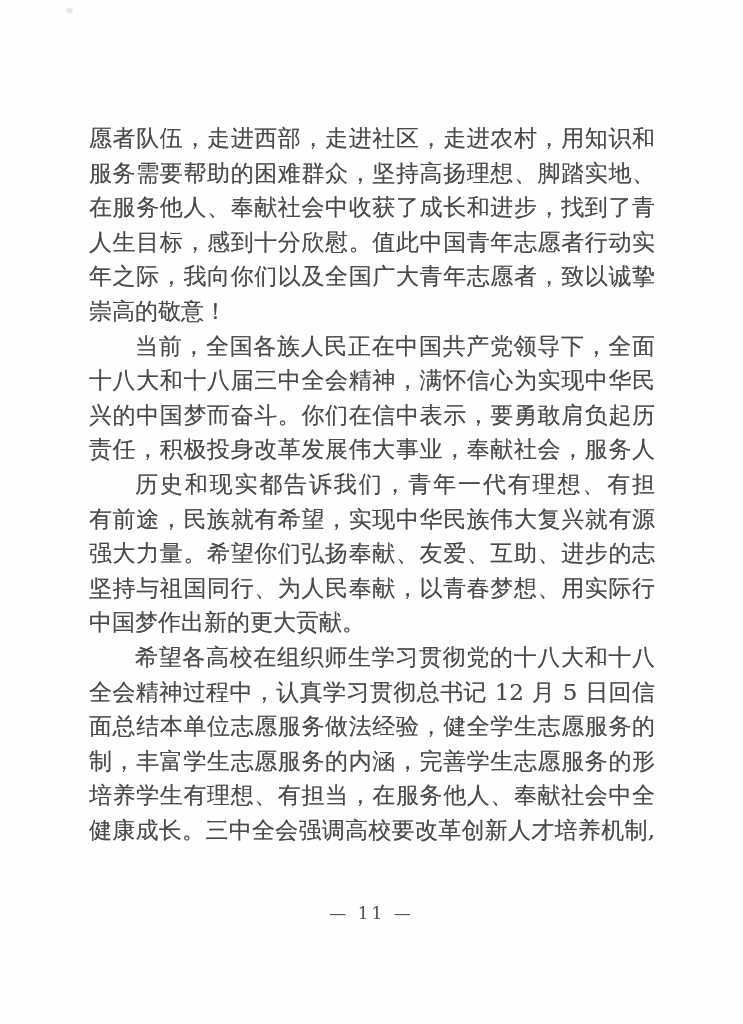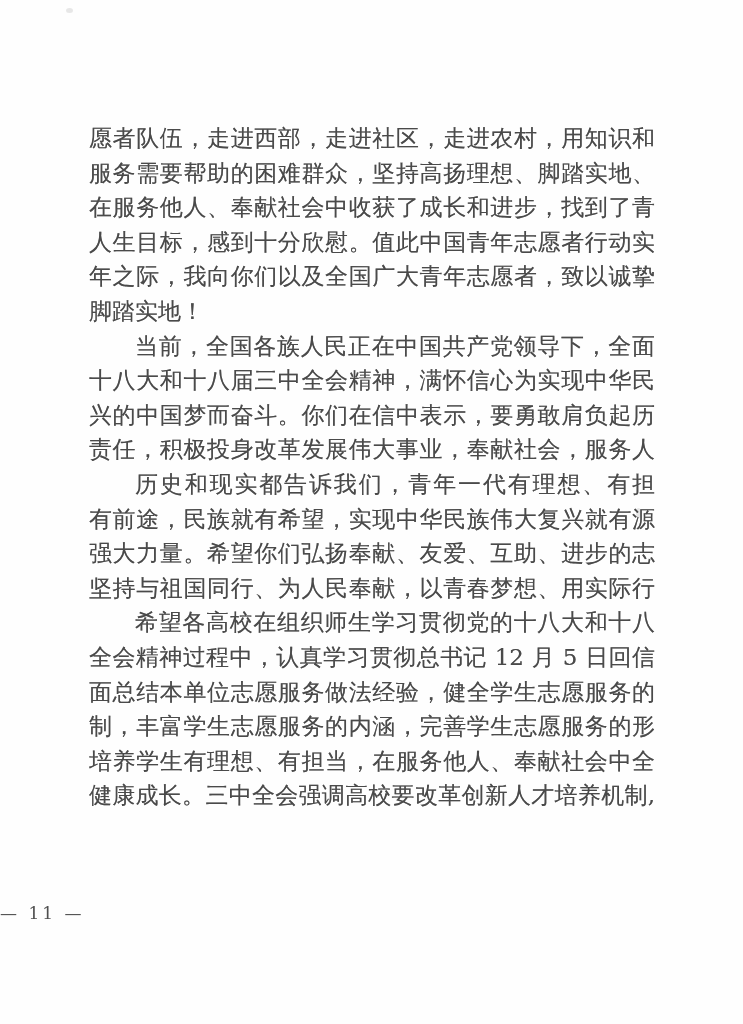--- a/index.html
+++ b/index.html
@@ -36,20 +36,21 @@
     text-align-last: justify;
   }
   .line.ind {
     text-indent: 46px;
   }
   .page-footer {
     position: absolute;
     top: 903px;
     left: 0;
     width: 743px;
+    text-align: center;
     color: #4f4f4f;
     font-size: 17px;
     letter-spacing: 3px;
   }
   .smudge {
     position: absolute;
     background: rgba(90,90,90,0.14);
     border-radius: 50%;
   }
   .smudge.a { left: 636px; top: 508px; width: 5px; height: 10px; }
@@ -58,29 +59,30 @@
 </head>
 <body>
 
 <div class="page">
   <div class="text-block">
       <div class="line j">愿者队伍，走进西部，走进社区，走进农村，用知识和爱心热情</div>
       <div class="line j">服务需要帮助的困难群众，坚持高扬理想、脚踏实地、甘于奉献，</div>
       <div class="line j">在服务他人、奉献社会中收获了成长和进步，找到了青春方向和</div>
       <div class="line j">人生目标，感到十分欣慰。值此中国青年志愿者行动实施 20 周</div>
       <div class="line j">年之际，我向你们以及全国广大青年志愿者，致以诚挚的问候和</div>
-      <div class="line">脚踏实地！</div>
+      <div class="line">崇高的敬意！</div>
       <div class="line j ind">当前，全国各族人民正在中国共产党领导下，全面贯彻党的</div>
       <div class="line j">十八大和十八届三中全会精神，满怀信心为实现中华民族伟大复</div>
       <div class="line j">兴的中国梦而奋斗。你们在信中表示，要勇敢肩负起历史赋予的</div>
       <div class="line j">责任，积极投身改革发展伟大事业，奉献社会，服务人民，说得</div>
       <div class="line j ind">历史和现实都告诉我们，青年一代有理想、有担当，国家就</div>
       <div class="line j">有前途，民族就有希望，实现中华民族伟大复兴就有源源不断的</div>
       <div class="line j">强大力量。希望你们弘扬奉献、友爱、互助、进步的志愿精神，</div>
       <div class="line j">坚持与祖国同行、为人民奉献，以青春梦想、用实际行动为实现</div>
+      <div class="line">中国梦作出新的更大贡献。</div>
       <div class="line j ind">希望各高校在组织师生学习贯彻党的十八大和十八届三中</div>
       <div class="line j">全会精神过程中，认真学习贯彻总书记 12 月 5 日回信精神，全</div>
       <div class="line j">面总结本单位志愿服务做法经验，健全学生志愿服务的长效机</div>
       <div class="line j">制，丰富学生志愿服务的内涵，完善学生志愿服务的形式，努力</div>
       <div class="line j">培养学生有理想、有担当，在服务他人、奉献社会中全面发展、</div>
       <div class="line j">健康成长。三中全会强调高校要改革创新人才培养机制,实践锻</div>
     </div>
   <div class="page-footer">— 11 —</div>
   <div class="smudge a"></div>
   <div class="smudge b"></div>

